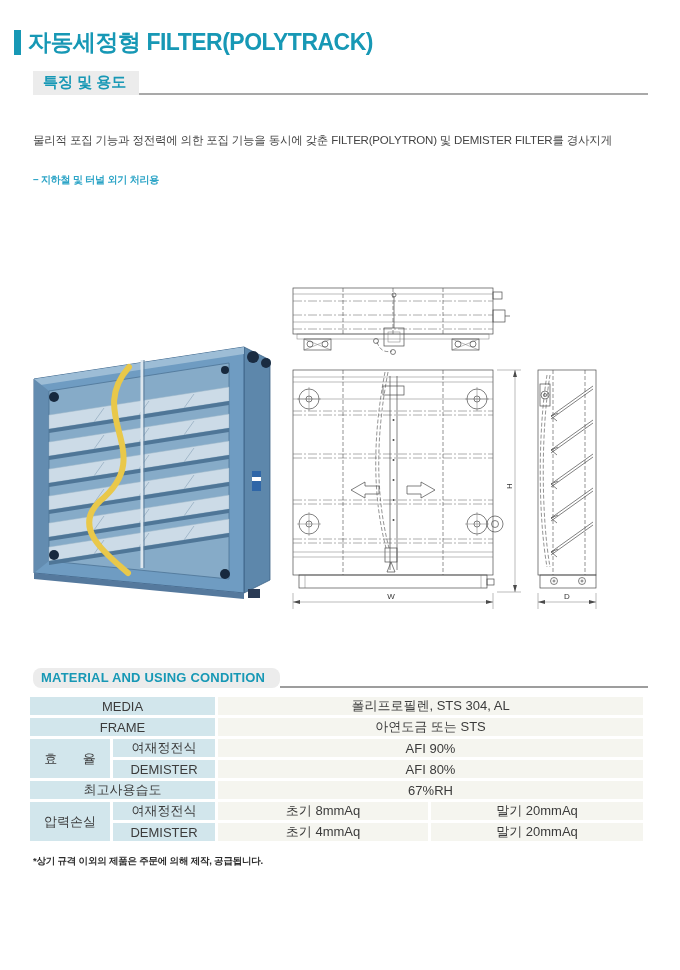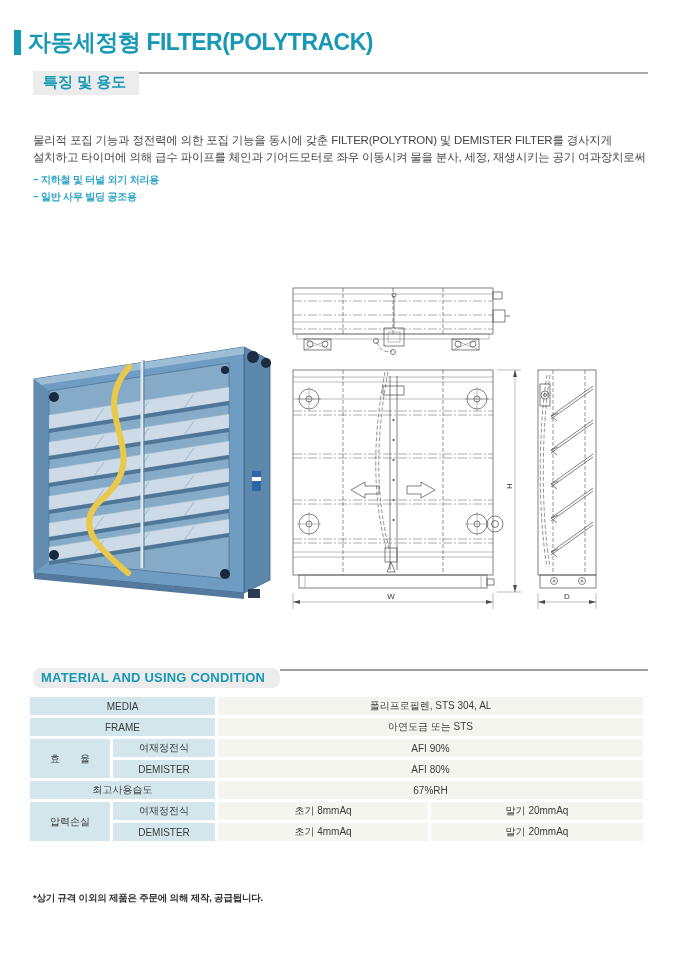--- a/index.html
+++ b/index.html
@@ -8,33 +8,33 @@
     font-family:"Liberation Sans","DejaVu Sans",sans-serif;color:#3d3d3d;overflow:hidden;
   }
   .abs{position:absolute;}
 
   
   .title-row{left:14px;top:27px;display:flex;align-items:center;}
   .title-bar{width:7px;height:25px;background:#1798b5;margin-right:7px;}
   .page-title{font-size:23px;font-weight:bold;color:#1798b5;letter-spacing:-0.5px;white-space:nowrap;}
 
   
-  .sec-head{display:flex;align-items:flex-start;}
+  .sec-head{display:flex;align-items:flex-end;}
   .sec-band{background:#ececec;color:#1798b5;font-weight:bold;white-space:nowrap;}
   .band-kr{font-size:15px;padding:2px 13px 3px 10px;}
   .band-en{font-size:13px;padding:2px 15px 3px 8px;letter-spacing:0.2px;border-radius:8px;}
   .sec-line{flex:1;border-top:2px solid #a9a9a9;margin-top:1px;}
 
   
   .para{font-size:11.5px;line-height:16.5px;color:#444444;letter-spacing:-0.2px;white-space:nowrap;margin-top:26px;}
   .apps{font-size:10px;line-height:17px;color:#2ea5c7;font-weight:600;letter-spacing:-0.2px;}
 
   
   table.spec{border-collapse:separate;border-spacing:3px;table-layout:fixed;width:619px;}
-  table.spec td{height:18px;font-size:10px;text-align:center;vertical-align:middle;padding:0;color:#3b3b3b;}
+  table.spec td{height:18px;font-size:13px;text-align:center;vertical-align:middle;padding:0;color:#3b3b3b;}
   td.lbl{background:#d2e6ec;}
   td.val{background:#f5f5ef;}
   td.wide{word-spacing:1.7em;}
   .footnote{font-size:9.5px;font-weight:bold;color:#2b2b2b;letter-spacing:-0.2px;}
 
   
   .s{stroke:#4b4b4b;stroke-width:.7;fill:none;}
   .t{stroke:#777777;stroke-width:.5;fill:none;}
   .d{stroke:#4b4b4b;stroke-width:.6;fill:none;stroke-dasharray:4 2;}
   .dd{stroke:#6a6a6a;stroke-width:.55;fill:none;stroke-dasharray:9 2 2 2;}
@@ -48,26 +48,24 @@
   <div class="page-title">자동세정형 FILTER(POLYTRACK)</div>
 </div>
 
 <div class="abs sec-head" style="left:33px;top:71px;width:615px;">
   <span class="sec-band band-kr">특징 및 용도</span>
   <span class="sec-line"></span>
 </div>
 
 <div class="abs para" style="left:33px;top:106px;">
   <div>물리적 포집 기능과 정전력에 의한 포집 기능을 동시에 갖춘 FILTER(POLYTRON) 및 DEMISTER FILTER를 경사지게</div>
-  <div>설치하고 타이머에 의해 급수 파이프를 체인과 기어드모터로 좌우 이동시켜 물을 분사, 세정, 재생시키는 공기 여과장치로써</div>
 </div>
 
 <div class="abs apps" style="left:33px;top:171px;">
   <div>– 지하철 및 터널 외기 처리용</div>
-  <div>– 일반 사무 빌딩 공조용</div>
 </div>
 
 <svg class="abs" style="left:22px;top:333px;" width="258" height="272" viewBox="0 0 258 272">
 
   <polygon points="222,14 248,27 248,247 222,260" fill="#5d87ab" stroke="#3d6387" stroke-width="0.8"></polygon>
 
   <polygon points="12,46 222,14 222,260 12,240" fill="#6f9cc2" stroke="#40678c" stroke-width="1"></polygon>
   <polygon points="12,46 222,14 222,21 12,53" fill="#9dbdd6"></polygon>
   <polygon points="12,46 27,58 27,228 12,240" fill="#638cb0"></polygon>
 
@@ -335,13 +333,13 @@
     <td class="val">말기 20mmAq</td>
   </tr>
   <tr>
     <td class="lbl">DEMISTER</td>
     <td class="val">초기 4mmAq</td>
     <td class="val">말기 20mmAq</td>
   </tr>
 </tbody>
   </table>
 
-<div class="abs footnote" style="left:33px;top:855px;margin-top:37px;">*상기 규격 이외의 제품은 주문에 의해 제작, 공급됩니다.</div>
+<div class="abs footnote" style="left:33px;top:855px;">*상기 규격 이외의 제품은 주문에 의해 제작, 공급됩니다.</div>
 
 </body></html>

